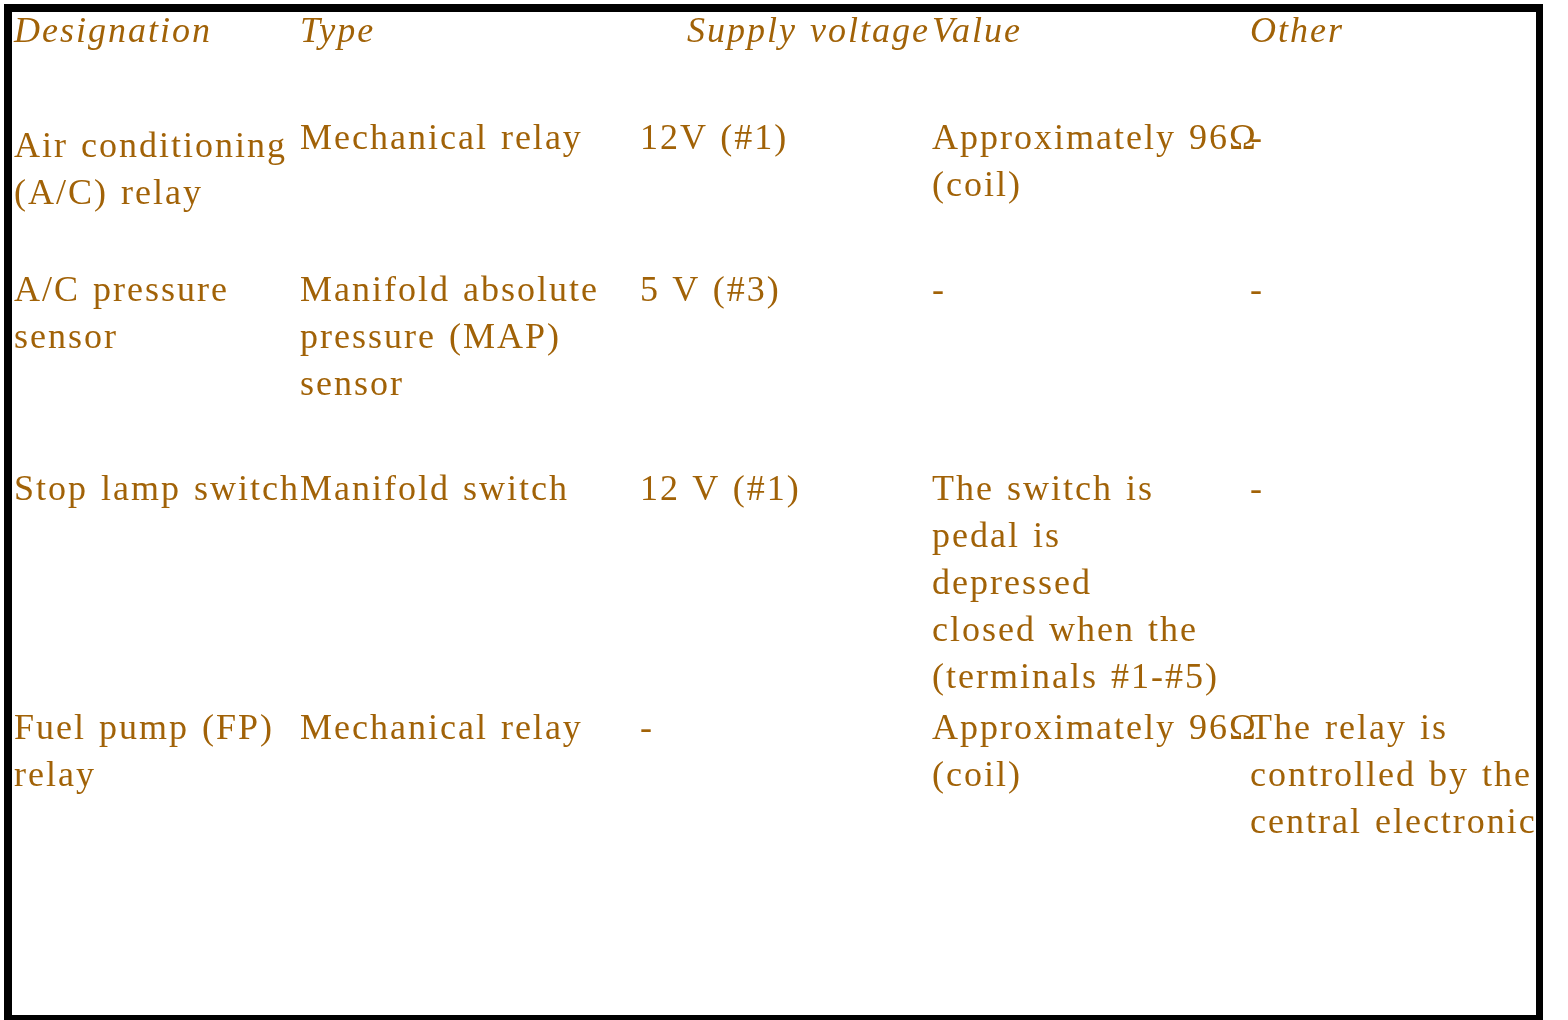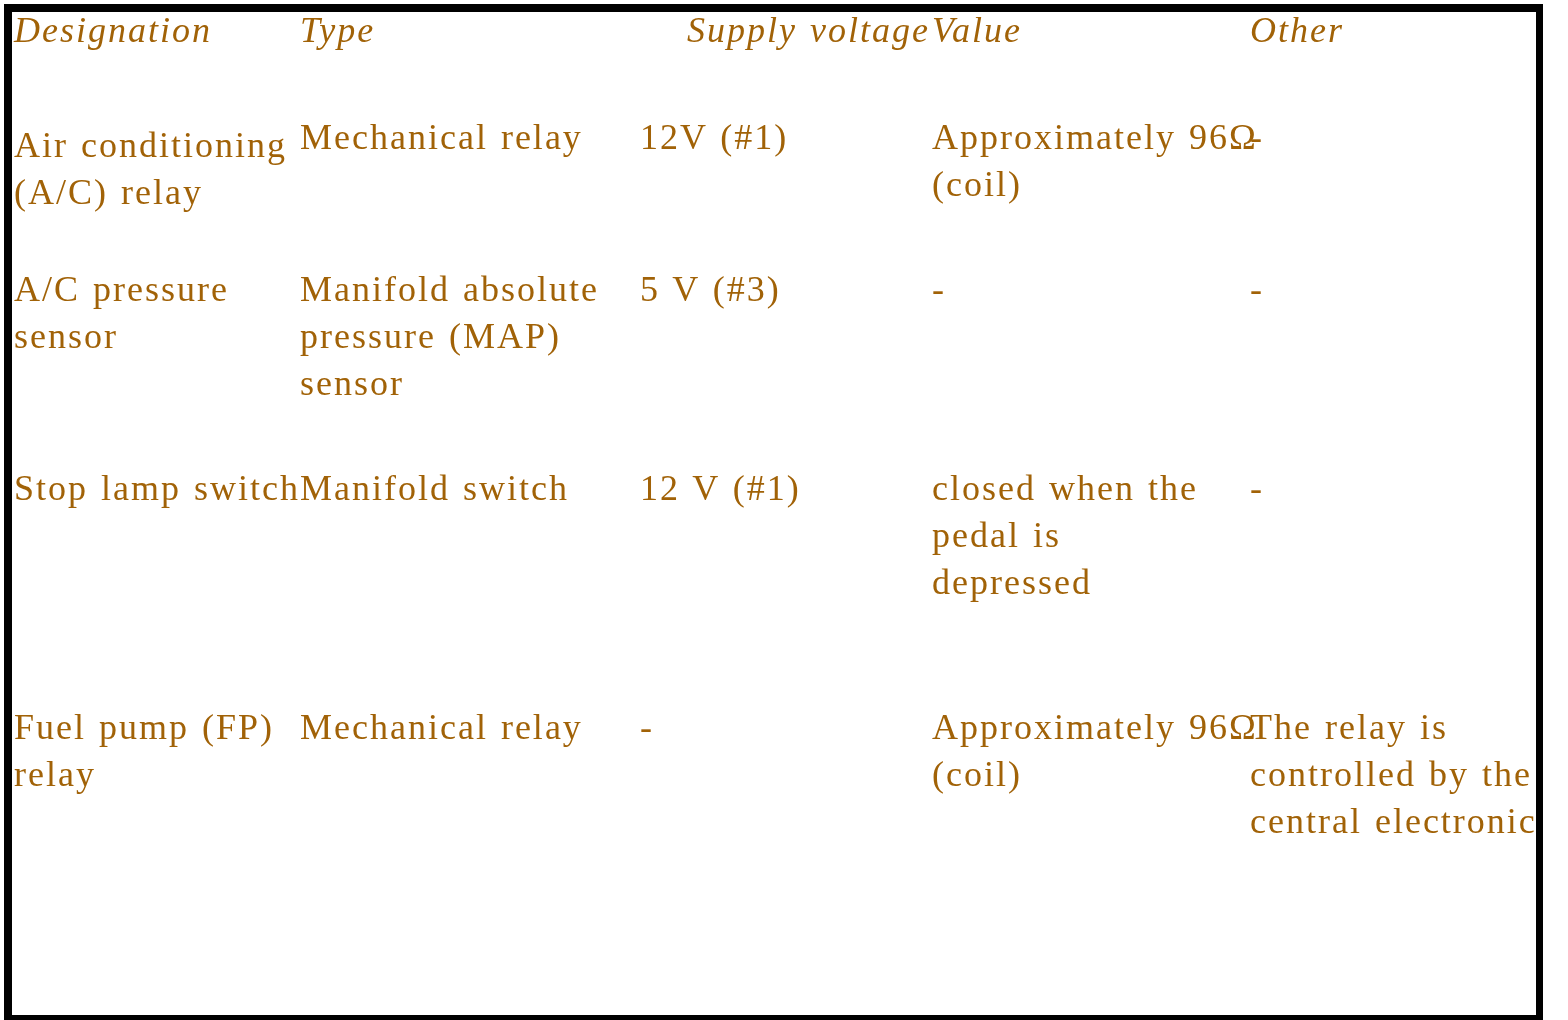--- a/index.html
+++ b/index.html
@@ -101,22 +101,24 @@
 <div class="cell" style="left:14px; top:465px; width:290px;">
   <div>Stop lamp switch</div>
 </div>
 <div class="cell" style="left:300px; top:465px; width:330px;">
   <div>Manifold switch</div>
 </div>
 <div class="cell" style="left:640px; top:465px; width:290px;">
   <div>12 V (#1)</div>
 </div>
 <div class="cell" style="left:932px; top:465px; width:300px;">
+  <div>The switch is</div>
+  <div>pedal is depressed</div>
   <div>closed when the</div>
-  <div>pedal is depressed</div>
+  <div>(terminals #1-#5)</div>
 </div>
 <div class="cell" style="left:1250px; top:465px; width:285px;">
   <div>-</div>
 </div>
 
 <div class="cell" style="left:14px; top:704px; width:286px;">
   <div>Fuel pump (FP)</div>
   <div>relay</div>
 </div>
 <div class="cell" style="left:300px; top:704px; width:330px;">

